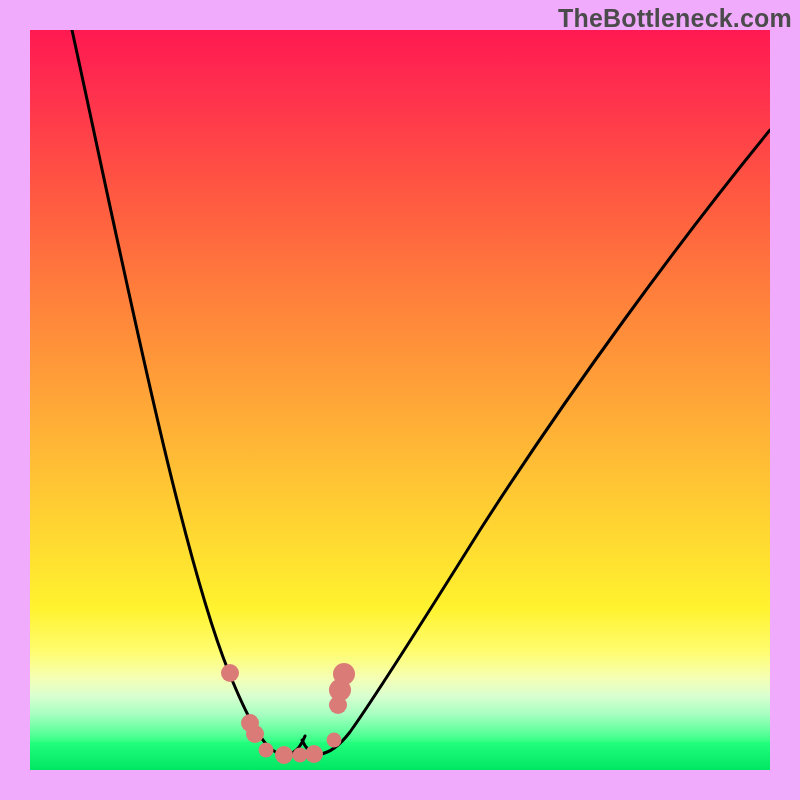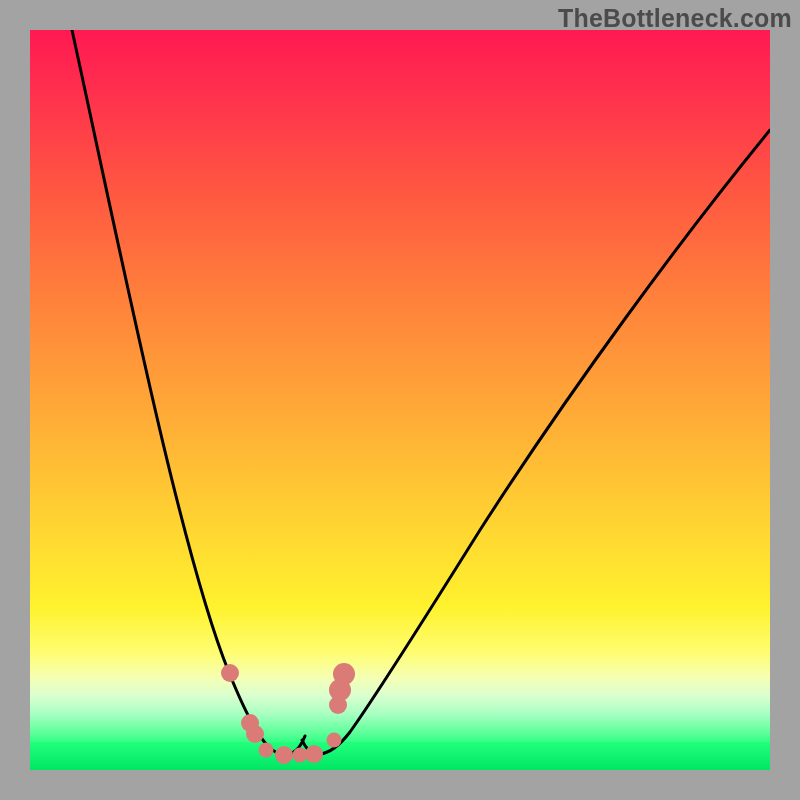--- a/index.html
+++ b/index.html
@@ -7,21 +7,21 @@
     padding: 0;
     width: 800px;
     height: 800px;
     overflow: hidden;
     background: #000;
     font-family: Arial, Helvetica, sans-serif;
   }
   .frame {
     position: absolute;
     inset: 0;
-    background: #a3a3a3;
+    background: #f0abfc;
   }
   .plot {
     position: absolute;
     left: 30px;
     top: 30px;
     width: 740px;
     height: 740px;
     overflow: hidden;
   }
   .watermark {

